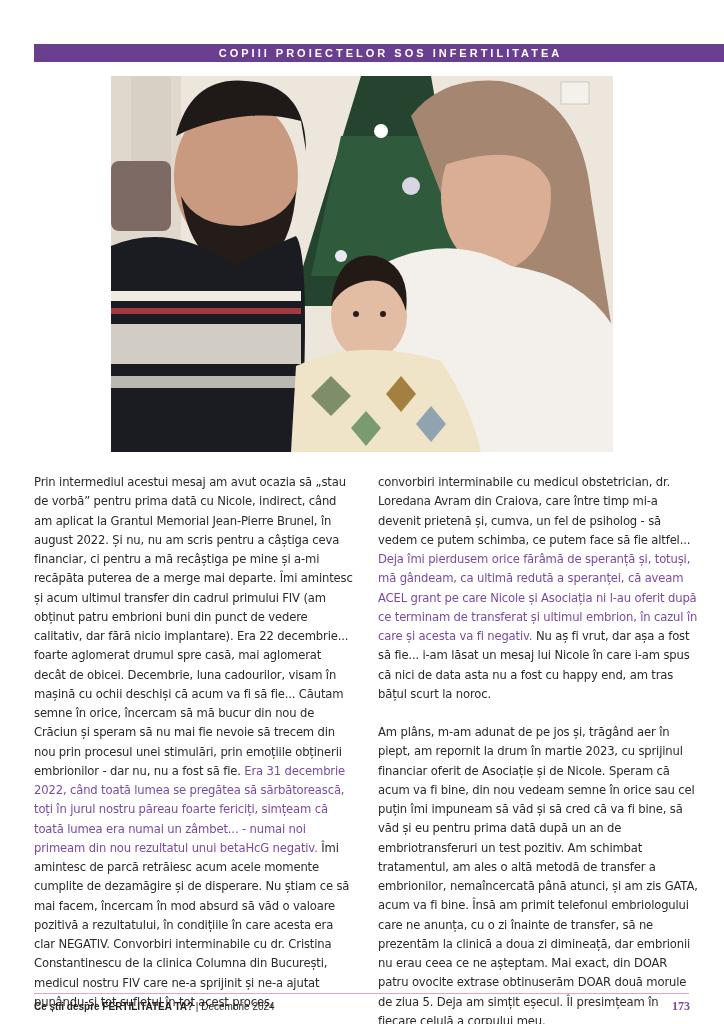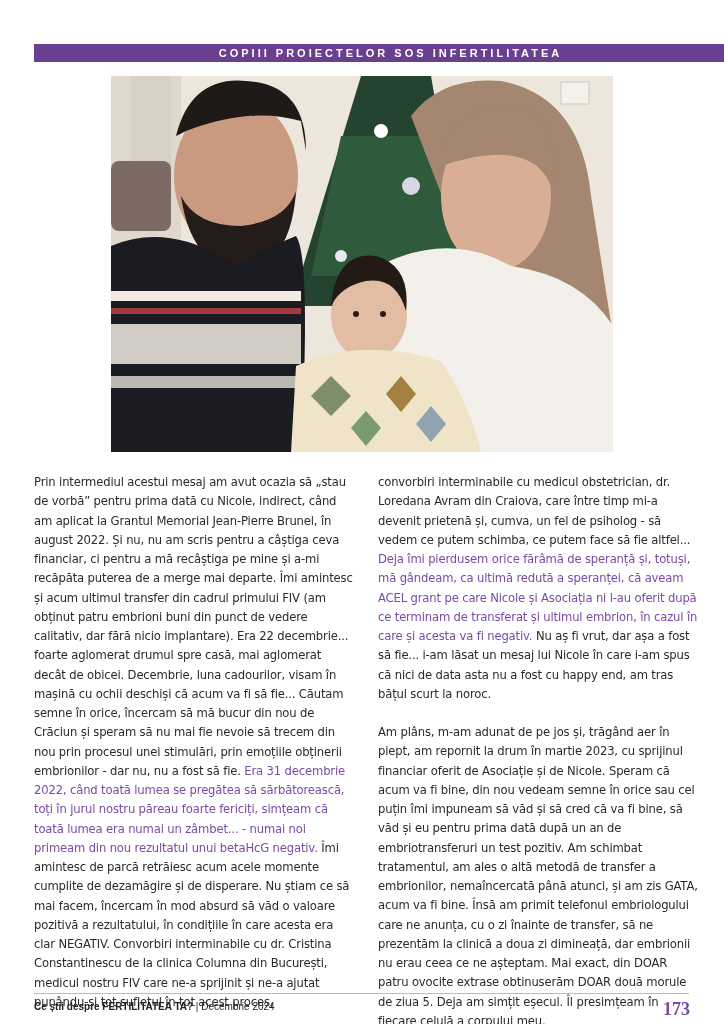--- a/index.html
+++ b/index.html
@@ -9,21 +9,21 @@
   .photo svg { display: block; width: 100%; height: 100%; }
   .col { position: absolute; top: 473px; width: 320px; font-size: 11.6px; line-height: 19.25px; letter-spacing: -0.15px; }
   .col.left { left: 34px; }
   .col.right { left: 378px; }
   .col p { margin: 0; }
   .col p + p { margin-top: 19px; }
   .hl { color: #7b4aa3; font-weight: normal; }
   .footer-rule { position: absolute; left: 34px; top: 993px; width: 655px; height: 1px; background: #d9a9c9; }
   .footer-left { position: absolute; left: 34px; top: 1001px; font-family: "Liberation Sans", sans-serif; font-size: 10px; color: #222; }
   .footer-left b { font-weight: bold; }
-  .footer-page { position: absolute; right: 34px; top: 999px; font-family: "Liberation Serif", serif; font-size: 18px; color: #7b4aa3; font-weight: bold; }
+  .footer-page { position: absolute; right: 34px; top: 999px; font-family: "Liberation Serif", serif; font-size: 12px; color: #7b4aa3; font-weight: bold; }
 </style>
 </head>
 <body>
 
 <div class="header-bar">COPIII PROIECTELOR SOS INFERTILITATEA</div>
 
 <div class="photo" title="Family photo: father in Nordic sweater, mother in white blouse, holding newborn baby in front of a Christmas tree">
   <svg viewBox="0 0 502 376" preserveAspectRatio="none">
 
     <rect x="0" y="0" width="502" height="376" fill="#ece6dc"></rect>

